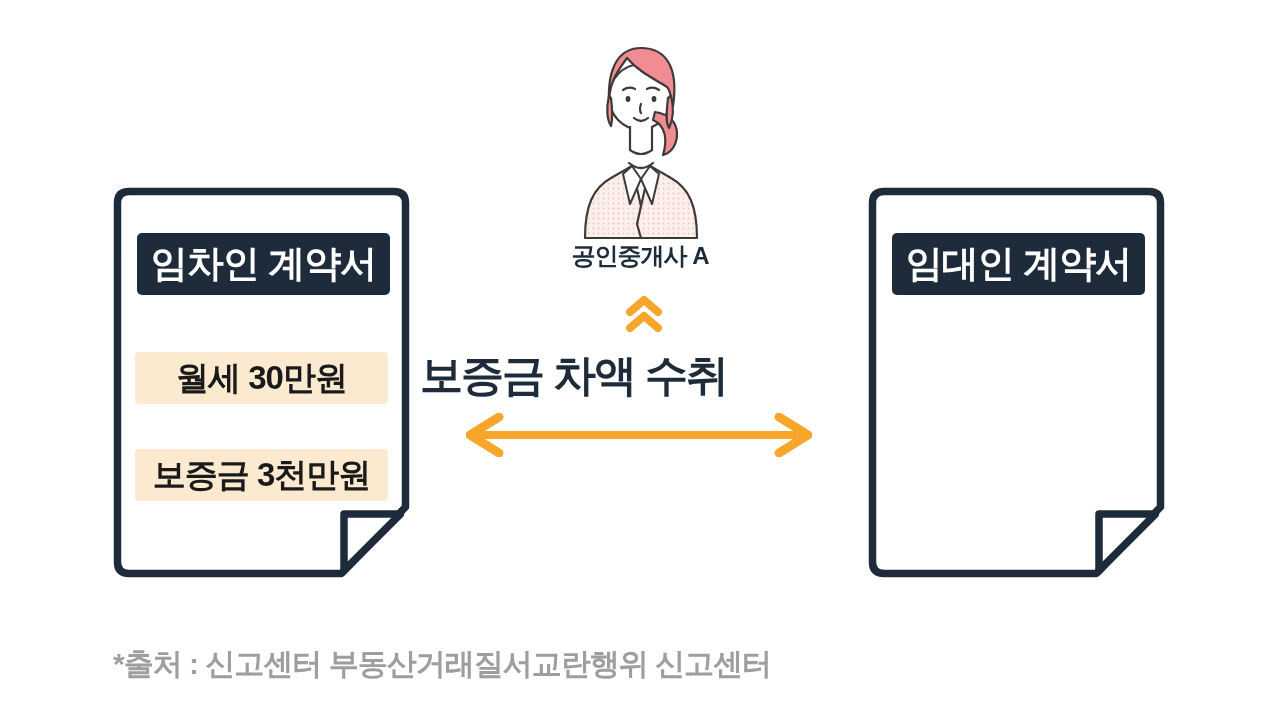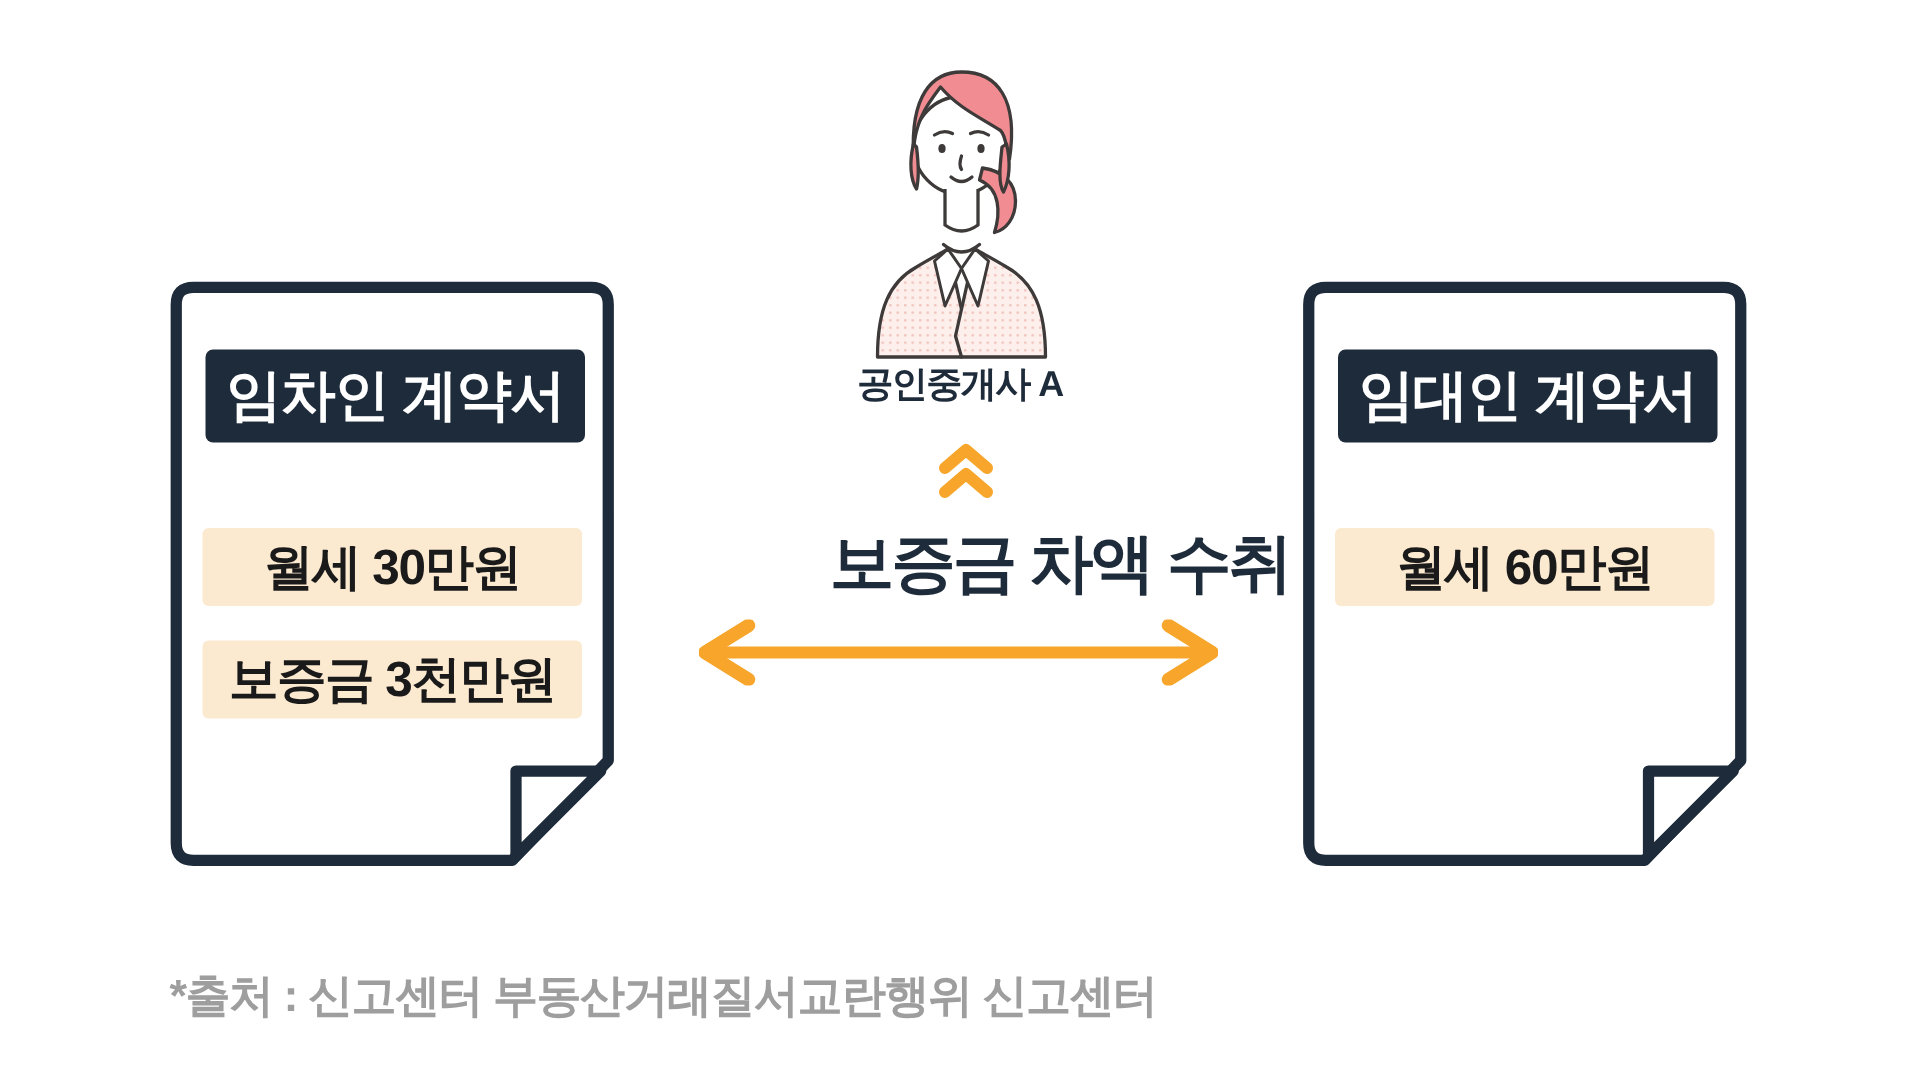--- a/index.html
+++ b/index.html
@@ -21,38 +21,38 @@
     display:flex;align-items:center;justify-content:center;
     font-size:37px;font-weight:800;letter-spacing:-1px;white-space:nowrap;
   }
   .doc-item{
     position:absolute;left:22px;width:253px;height:52px;
     background:var(--cream);border-radius:4px;color:var(--item-text);
     display:flex;align-items:center;justify-content:center;
     font-size:33px;font-weight:800;letter-spacing:-1px;white-space:nowrap;
   }
   .item-1{top:165px;}
-  .item-2{top:240px;}
+  .item-2{top:262px;}
   
   .person-svg{position:absolute;left:577px;top:42px;width:126px;height:200px;}
   .person-svg .outline{fill:none;stroke:var(--outline);stroke-width:2.2;stroke-linecap:round;}
   .person-svg .hair{fill:var(--hair-pink);stroke:var(--outline);stroke-width:2.2;stroke-linejoin:round;}
   .person-svg .skin{fill:#ffffff;stroke:var(--outline);stroke-width:2.2;}
   .person-svg .shirt{fill:#ffffff;}
   .person-svg .jacket{fill:url(#dots);stroke:var(--outline);stroke-width:2.2;stroke-linejoin:round;}
   .person-svg .lapel{fill:#ffffff;stroke:var(--outline);stroke-width:2;stroke-linejoin:round;}
   .person-svg .feature{fill:var(--outline);}
   .agent-label{
     position:absolute;left:490px;top:240px;width:300px;text-align:center;
     color:var(--navy);font-size:24px;font-weight:800;letter-spacing:-1px;white-space:nowrap;
   }
   .chevron-svg{position:absolute;left:624px;top:294px;width:40px;height:40px;}
   .chevron-svg polyline{fill:none;stroke:var(--orange);stroke-width:8;stroke-linecap:round;stroke-linejoin:round;}
   .action-label{
-    position:absolute;left:420px;top:347px;width:440px;text-align:right;
+    position:absolute;left:420px;top:347px;width:440px;text-align:left;
     color:var(--navy);font-size:43px;font-weight:800;letter-spacing:-2px;white-space:nowrap;
   }
   .arrow-svg{position:absolute;left:466px;top:413px;width:346px;height:44px;}
   .arrow-svg line{stroke:var(--orange);stroke-width:8;stroke-linecap:round;}
   .arrow-svg polyline{fill:none;stroke:var(--orange);stroke-width:9;stroke-linecap:round;stroke-linejoin:round;}
   
   .source-note{
     position:absolute;left:113px;top:644px;
     color:var(--footer-gray);font-size:30px;font-weight:800;letter-spacing:-1px;white-space:nowrap;
   }
@@ -71,21 +71,20 @@
     <div class="doc-item item-1">월세 30만원</div>
     <div class="doc-item item-2">보증금 3천만원</div>
   </div>
 
   <div class="doc doc-right">
     <svg class="doc-shape" viewBox="0 0 297 391" aria-hidden="true">
       <path class="paper" d="M16,4.5 H281 Q292.5,4.5 292.5,16 V320 L228.5,386.5 H16 Q4.5,386.5 4.5,375 V16 Q4.5,4.5 16,4.5 Z"></path>
       <path class="fold" d="M231,327 L287.5,327 L231,383.5 Z"></path>
     </svg>
     <div class="doc-title">임대인 계약서</div>
-    <div class="doc-item item-1">월세 60만원</div>
   </div>
 
   <svg class="person-svg" viewBox="0 0 126 200" aria-hidden="true">
     <defs>
       <pattern id="dots" patternUnits="userSpaceOnUse" width="5" height="5">
         <rect width="5" height="5" fill="#FDF0EC"></rect>
         <circle cx="1.5" cy="1.5" r="0.9" fill="#F2C3BD"></circle>
       </pattern>
     </defs>
 

